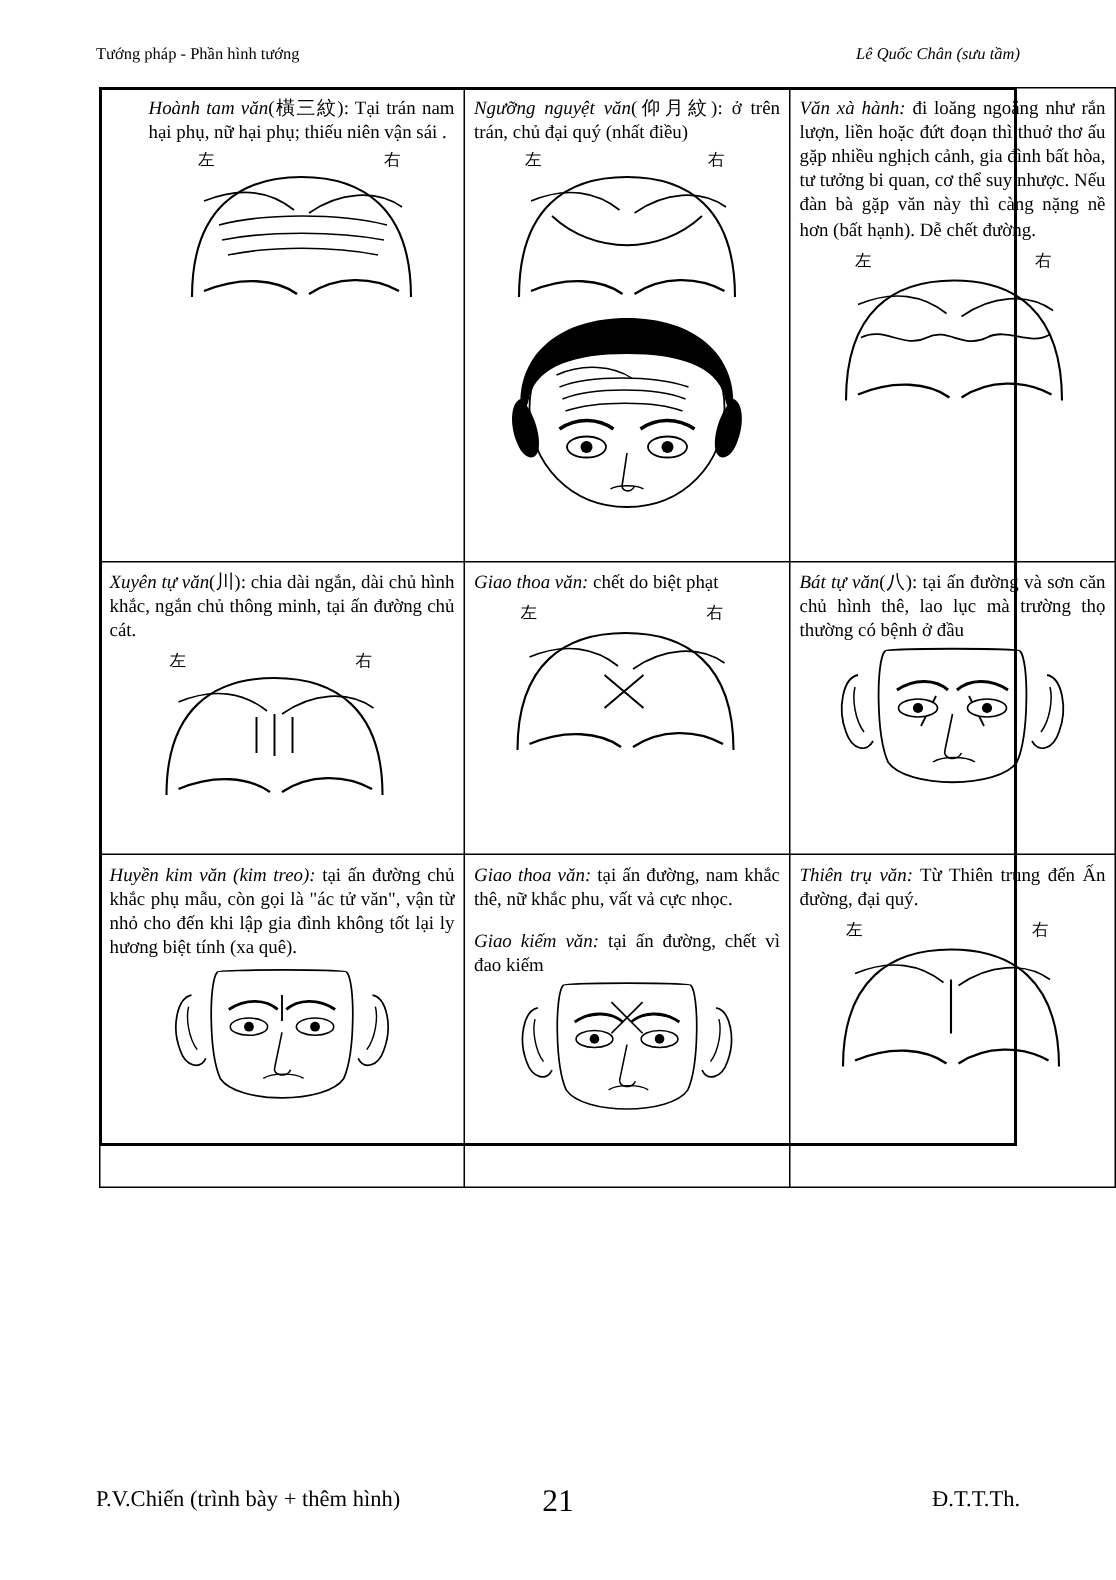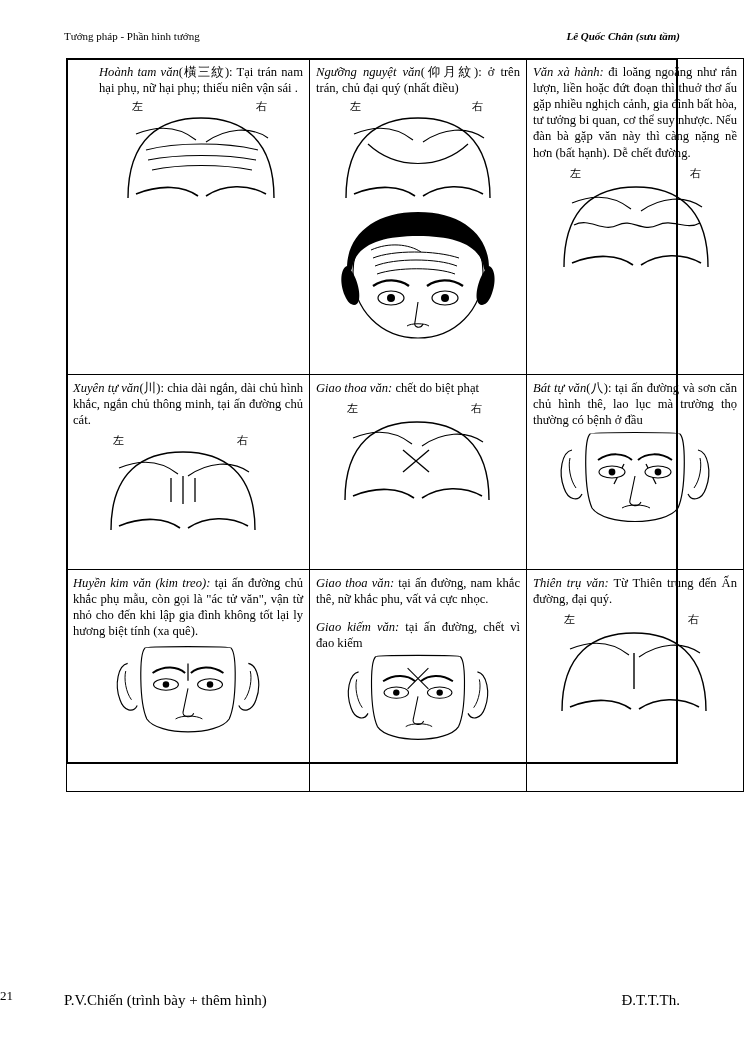--- a/index.html
+++ b/index.html
@@ -28,41 +28,41 @@
     width: 616px;
     display: flex;
     justify-content: space-between;
     align-items: baseline;
     font-size: 11px;
   }
   .header-left {
     font-family: "Liberation Serif", serif;
   }
   .header-right {
-    font-weight: bold;
+    font-weight: normal;
     font-style: italic;
     font-family: "Liberation Serif", serif;
   }
   
   .footer {
     position: absolute;
     left: 64px;
     top: 992px;
     width: 616px;
     display: flex;
     justify-content: space-between;
     align-items: baseline;
     font-size: 15px;
   }
   .footer-center {
     position: absolute;
     left: 0; right: 0;
     top: 988px;
-    text-align: left;
-    font-size: 13px;
+    text-align: center;
+    font-size: 21px;
   }
   
   .grid {
     position: absolute;
     left: 66px;
     top: 58px;
     width: 612px;
     border-collapse: collapse;
     table-layout: fixed;
   }

